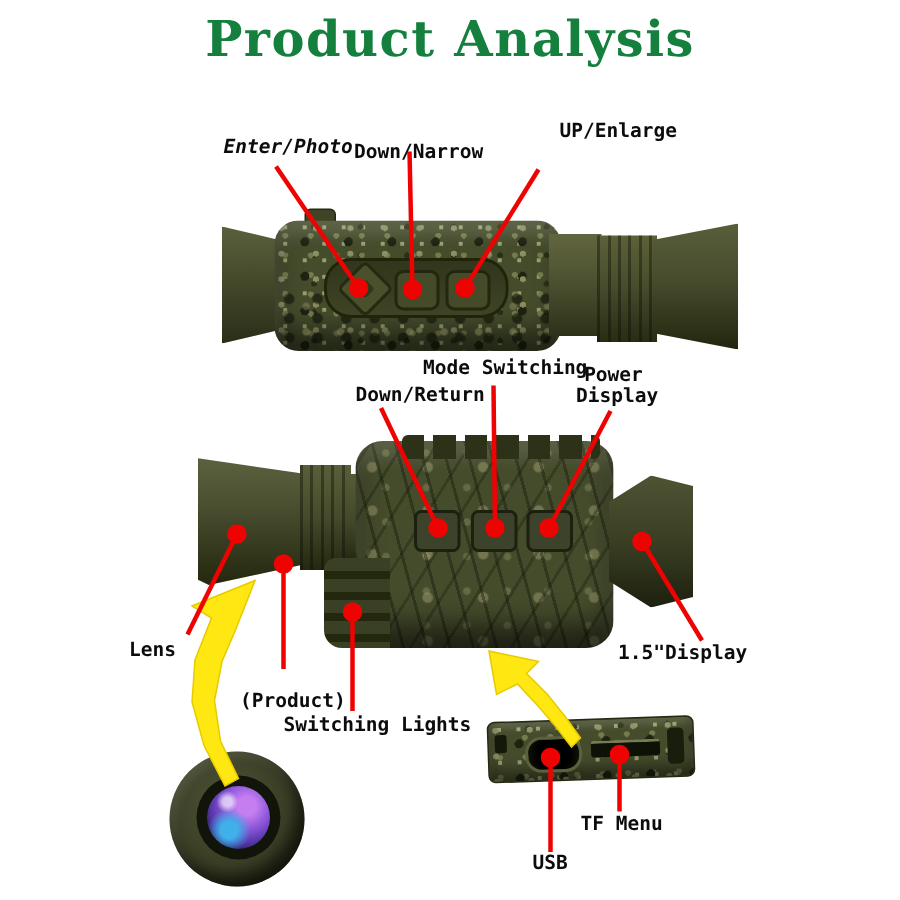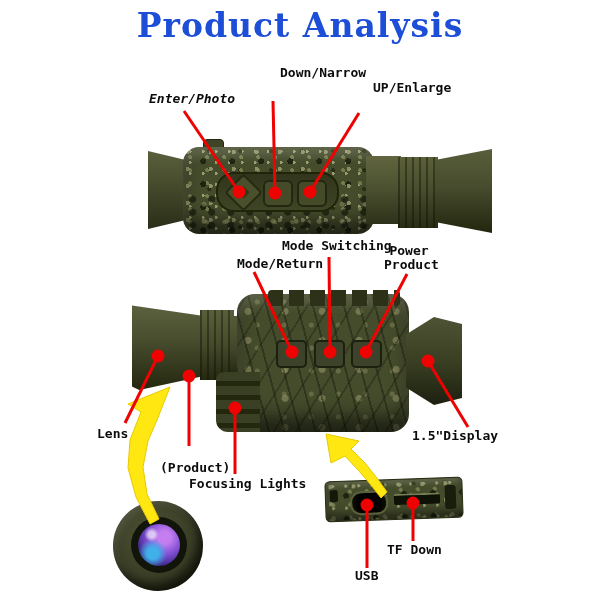--- a/index.html
+++ b/index.html
@@ -1,19 +1,19 @@
 <!DOCTYPE html>
 <html><head>
 <meta charset="utf-8">
 <style>
   html,body{margin:0;padding:0;background:#ffffff;}
   .stage{position:relative;width:600px;height:600px;background:#ffffff;overflow:hidden;
          font-family:"DejaVu Sans Mono", monospace;}
   .title{position:absolute;left:0;top:6px;width:600px;text-align:center;
-         font-family:"DejaVu Serif", serif;font-weight:bold;font-size:33px;color:#1d4ed8;
+         font-family:"DejaVu Serif", serif;font-weight:bold;font-size:33px;color:#15803d;
          letter-spacing:1px;}
   .lbl{position:absolute;font-size:13px;font-weight:bold;color:#0c0c0c;white-space:nowrap;
        line-height:14px;}
   .lbl.center{text-align:center;}
   
   .camo{background-color:#454c2c;
     background-image:
       radial-gradient(circle at 20% 30%, #8b8f63 0 2px, rgba(0,0,0,0) 2px),
       radial-gradient(circle at 70% 62%, #1d2310 0 3px, rgba(0,0,0,0) 3px),
       radial-gradient(circle at 42% 78%, #767b4e 0 2px, rgba(0,0,0,0) 2px),
@@ -172,28 +172,28 @@
       <line x1="468" y1="427" x2="428" y2="361"></line>
       <circle cx="428" cy="361" r="5"></circle>
       <line x1="413" y1="541" x2="413" y2="503"></line>
       <circle cx="413" cy="503" r="5"></circle>
       <line x1="367" y1="568" x2="367" y2="505"></line>
       <circle cx="367" cy="505" r="5"></circle>
     </g>
   </svg>
 
   <div class="lbl" style="left:149px;top:92px;font-style:italic;">Enter/Photo</div>
-  <div class="lbl" style="left:236px;top:66px;margin-left:44px;">Down/Narrow</div>
+  <div class="lbl" style="left:236px;top:95px;">Down/Narrow</div>
   <div class="lbl" style="left:337px;top:81px;margin-left:36px;">UP/Enlarge</div>
   <div class="lbl" style="left:282px;top:239px;">Mode Switching</div>
-  <div class="lbl" style="left:237px;top:257px;">Mode/Return</div>
+  <div class="lbl" style="left:237px;top:257px;">Down/Return</div>
   <div class="lbl center" style="left:384px;top:244px;width:50px;">
     <div>Power</div>
-    <div>Product</div>
+    <div>Display</div>
   </div>
-  <div class="lbl" style="left:97px;top:427px;">Lens</div>
+  <div class="lbl" style="left:86px;top:427px;">Lens</div>
   <div class="lbl" style="left:160px;top:461px;">(Product)</div>
-  <div class="lbl" style="left:189px;top:477px;">Focusing Lights</div>
+  <div class="lbl" style="left:189px;top:477px;">Switching Lights</div>
   <div class="lbl" style="left:412px;top:429px;">1.5"Display</div>
-  <div class="lbl" style="left:387px;top:543px;">TF Down</div>
+  <div class="lbl" style="left:387px;top:543px;">TF Menu</div>
   <div class="lbl" style="left:355px;top:569px;">USB</div>
 
 </div>
 
 </body></html>

